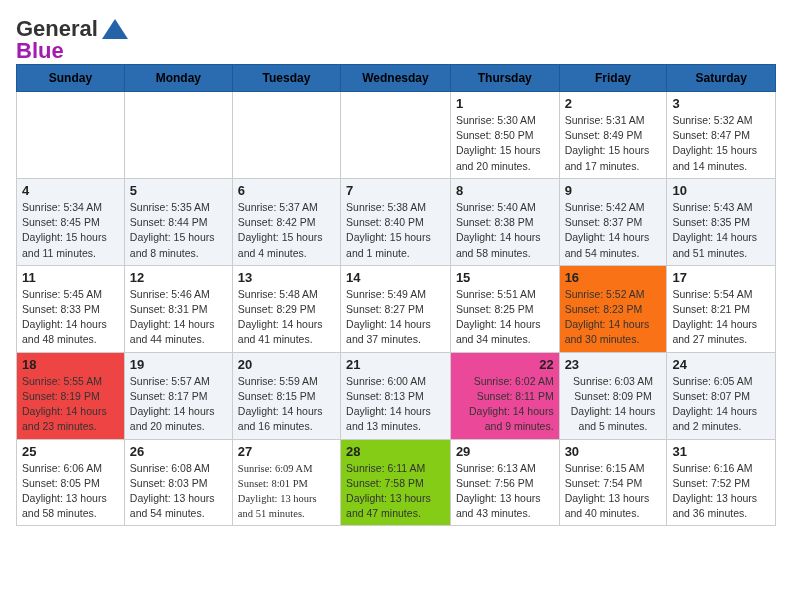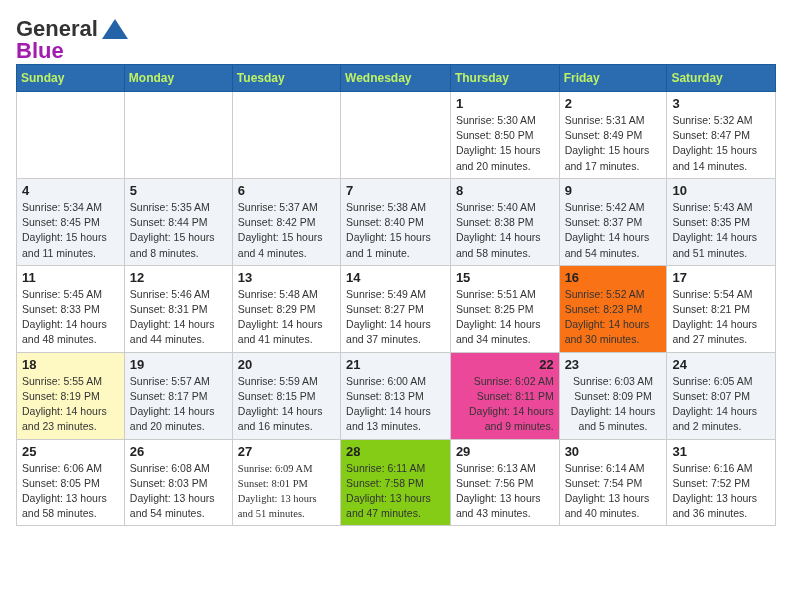--- a/index.html
+++ b/index.html
@@ -27,23 +27,23 @@
       font-size: 16px;
       color: #555;
     }
     table {
       width: 100%;
       border-collapse: collapse;
       font-size: 11px;
     }
     thead tr th {
       background: #2b6cb0;
-      color: #bef264;
+      color: #000000;
       padding: 6px 4px;
-      text-align: left;
+      text-align: center;
       font-size: 12px;
       font-weight: bold;
       border: 1px solid #1a5a9a;
     }
     tbody tr td {
       border: 1px solid #ccc;
       vertical-align: top;
       padding: 4px 5px;
       height: 80px;
       width: 113px;
@@ -227,21 +227,21 @@
         </td>
         <td style="background: rgb(255, 255, 255);">
           <span class="day-num">17</span>
           <div class="day-info" style="white-space: pre-line;">Sunrise: 5:54 AM
 Sunset: 8:21 PM
 Daylight: 14 hours
 and 27 minutes.</div>
         </td>
       </tr>
       <tr>
-        <td style="background: #fef9c3;">
+        <td style="background: #ef4444;">
           <span class="day-num">18</span>
           <div class="day-info" style="white-space: pre-line;">Sunrise: 5:55 AM
 Sunset: 8:19 PM
 Daylight: 14 hours
 and 23 minutes.</div>
         </td>
         <td style="background: rgb(240, 244, 248);">
           <span class="day-num">19</span>
           <div class="day-info" style="white-space: pre-line;">Sunrise: 5:57 AM
 Sunset: 8:17 PM
@@ -315,21 +315,21 @@
         </td>
         <td style="background: rgb(255, 255, 255);">
           <span class="day-num">29</span>
           <div class="day-info" style="white-space: pre-line;">Sunrise: 6:13 AM
 Sunset: 7:56 PM
 Daylight: 13 hours
 and 43 minutes.</div>
         </td>
         <td style="background: rgb(255, 255, 255);">
           <span class="day-num">30</span>
-          <div class="day-info" style="white-space: pre-line;">Sunrise: 6:14 AM
+          <div class="day-info" style="white-space: pre-line;">Sunrise: 6:15 AM
 Sunset: 7:54 PM
 Daylight: 13 hours
 and 40 minutes.</div>
         </td>
         <td style="background: rgb(255, 255, 255);">
           <span class="day-num">31</span>
           <div class="day-info" style="white-space: pre-line;">Sunrise: 6:16 AM
 Sunset: 7:52 PM
 Daylight: 13 hours
 and 36 minutes.</div>

